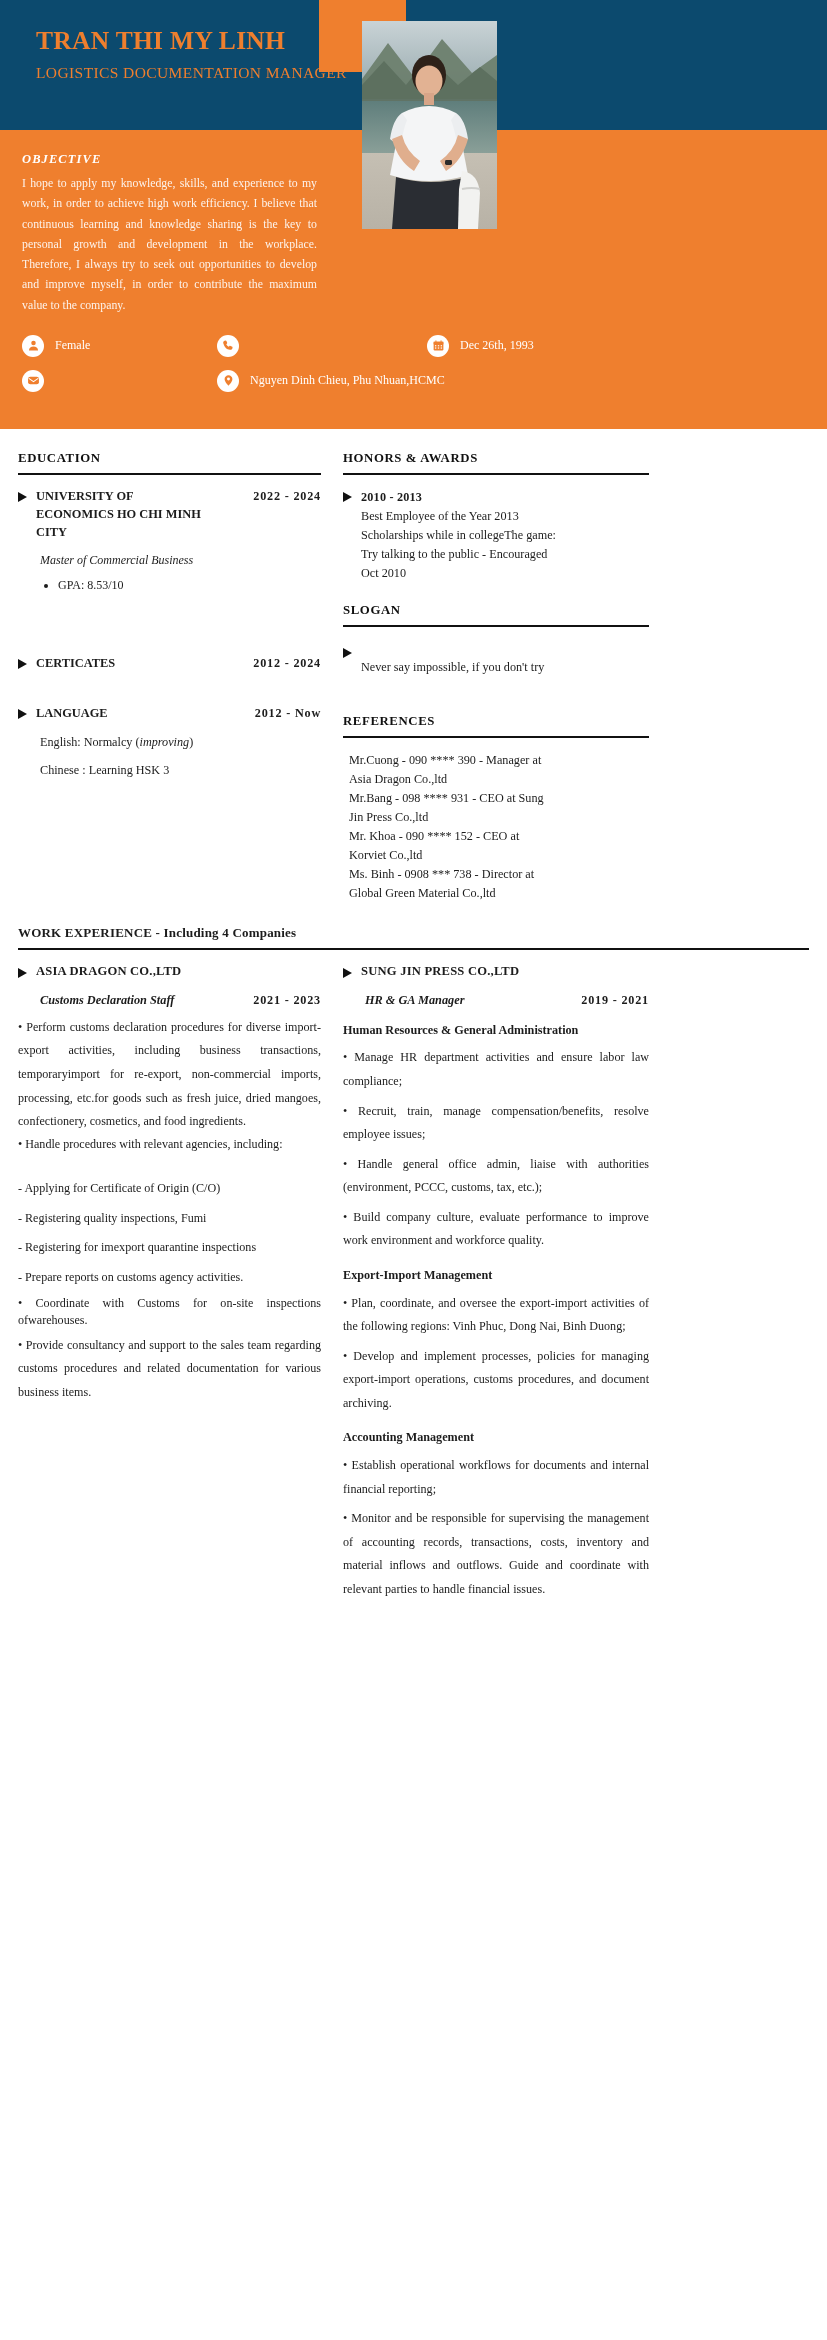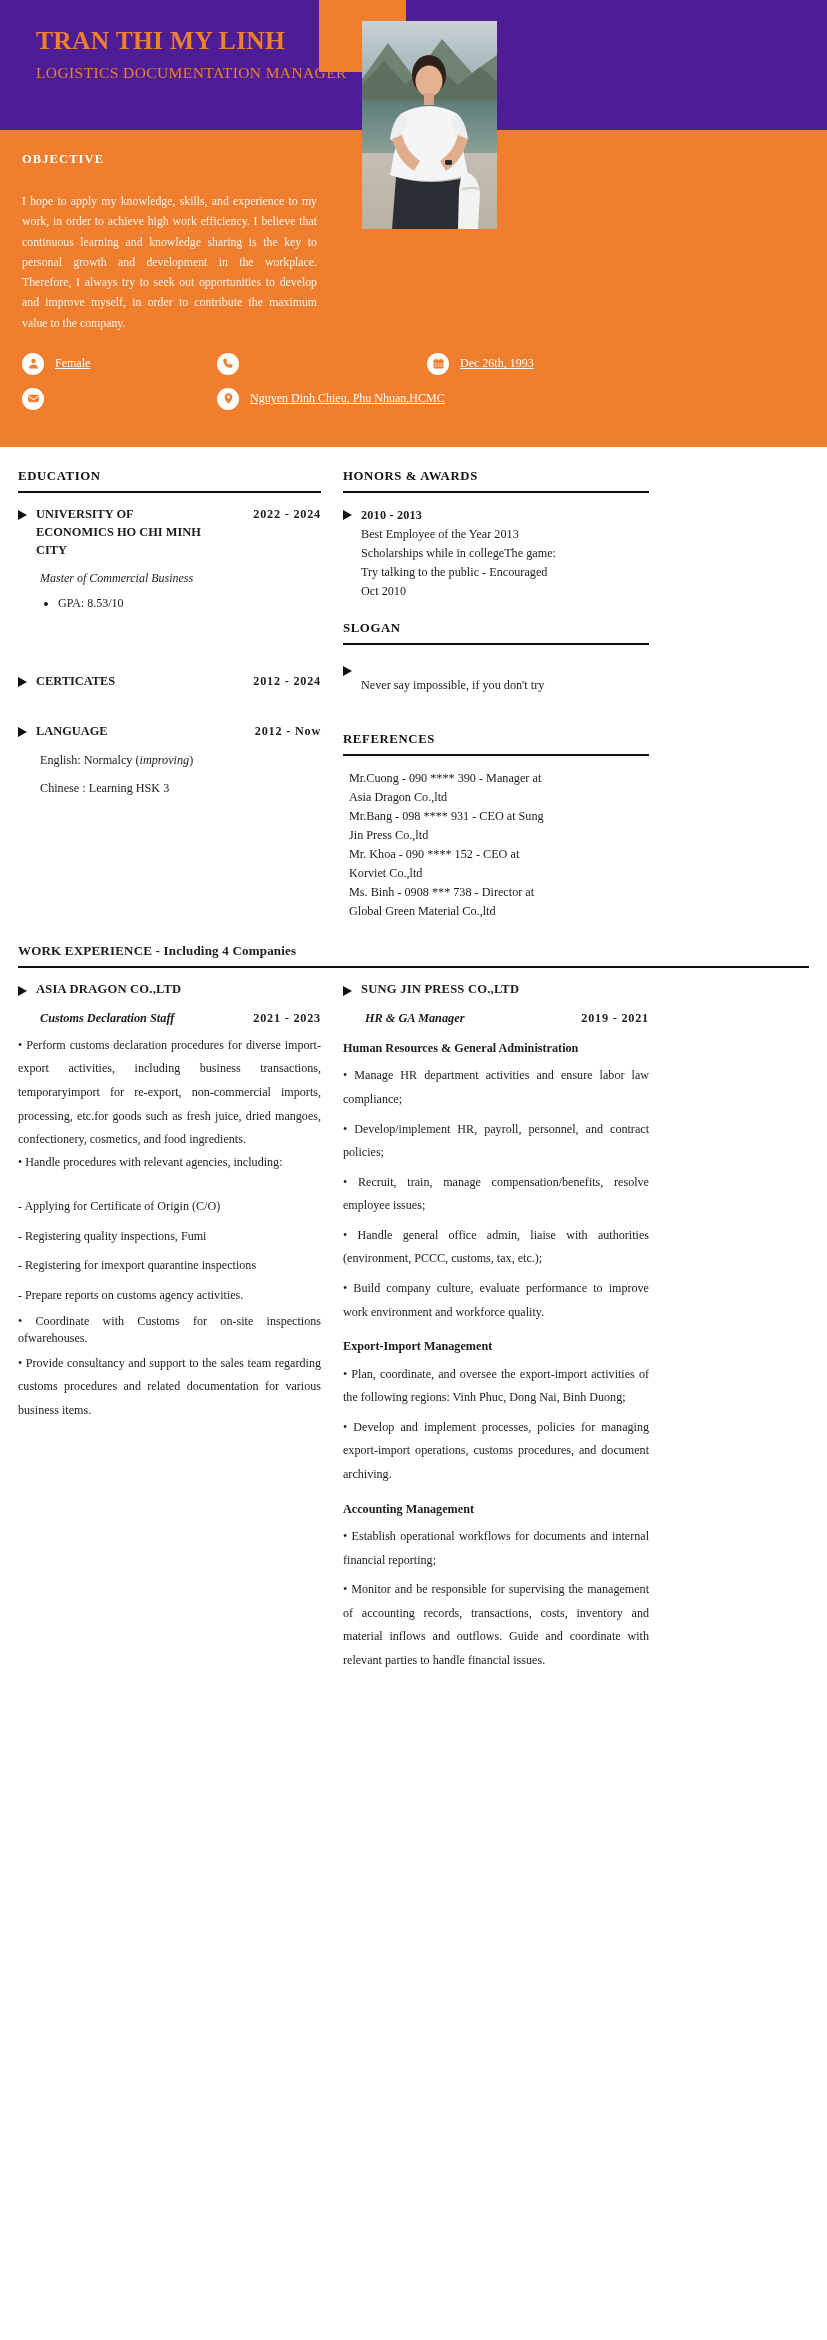--- a/index.html
+++ b/index.html
@@ -13,21 +13,21 @@
     width: 827px;
     min-height: 2340px;
     position: relative;
     overflow: hidden;
   }
 
   
   .header {
     position: relative;
     height: 130px;
-    background: #4c1d95;
+    background: #0c4a6e;
   }
   .name-block {
     padding: 26px 0 0 36px;
   }
   .full-name {
     font-size: 25.5px;
     font-weight: bold;
     letter-spacing: 0.3px;
     color: #ef7f2e;
     line-height: 1.15;
@@ -67,40 +67,41 @@
     color: #ffffff;
     padding: 22px 0 24px 0;
     position: relative;
     min-height: 190px;
   }
   .objective-wrap { width: 317px; padding-left: 22px; }
   .objective-title {
     font-size: 12.5px;
     font-weight: bold;
     letter-spacing: 1.1px;
-    margin-bottom: 24px;
+    margin-bottom: 6px;
+    font-style: italic;
   }
   .objective-text {
     font-size: 11.8px;
     line-height: 1.72;
     text-align: justify;
     color: #fdf3ec;
   }
 
   
   .contacts {
     margin-top: 20px;
     padding: 0 22px 0 22px;
   }
   .contact-row {
     display: flex;
     align-items: center;
     margin-bottom: 13px;
   }
-  .contact-item { display: flex; align-items: center; text-decoration: underline; }
+  .contact-item { display: flex; align-items: center; }
   .ci-1 { width: 195px; }
   .ci-2 { width: 210px; }
   .ci-3 { flex: 1; }
   .icon-circle {
     width: 22px; height: 22px;
     border-radius: 50%;
     background: #ffffff;
     display: inline-flex;
     align-items: center;
     justify-content: center;
@@ -478,21 +479,20 @@
       <div class="co-head">
         <span class="tri"></span>
         <div class="co-name">SUNG JIN PRESS CO.,LTD</div>
       </div>
       <div class="role-row">
         <div class="role">HR &amp; GA Manager</div>
         <div class="role-years">2019  -  2021</div>
       </div>
       <div class="sub-head">Human Resources &amp; General Administration</div>
       <div class="rp">• Manage HR department activities and ensure labor law compliance;</div>
-      <div class="rp">• Develop/implement HR, payroll, personnel, and contract policies;</div>
       <div class="rp">• Recruit, train, manage compensation/benefits, resolve employee issues;</div>
       <div class="rp">• Handle general office admin, liaise with authorities (environment, PCCC, customs, tax, etc.);</div>
       <div class="rp">• Build company culture, evaluate performance to improve work environment and workforce quality.</div>
       <div class="sub-head">Export-Import Management</div>
       <div class="rp">• Plan, coordinate, and oversee the export-import activities of the following regions: Vinh Phuc, Dong Nai, Binh Duong;</div>
       <div class="rp">• Develop and implement processes, policies for managing export-import operations, customs procedures, and document archiving.</div>
       <div class="sub-head">Accounting Management</div>
       <div class="rp">• Establish operational workflows for documents and internal financial reporting;</div>
       <div class="rp">• Monitor and be responsible for supervising the management of accounting records, transactions, costs, inventory and material inflows and outflows. Guide and coordinate with relevant parties to handle financial issues.</div>
     </div>

